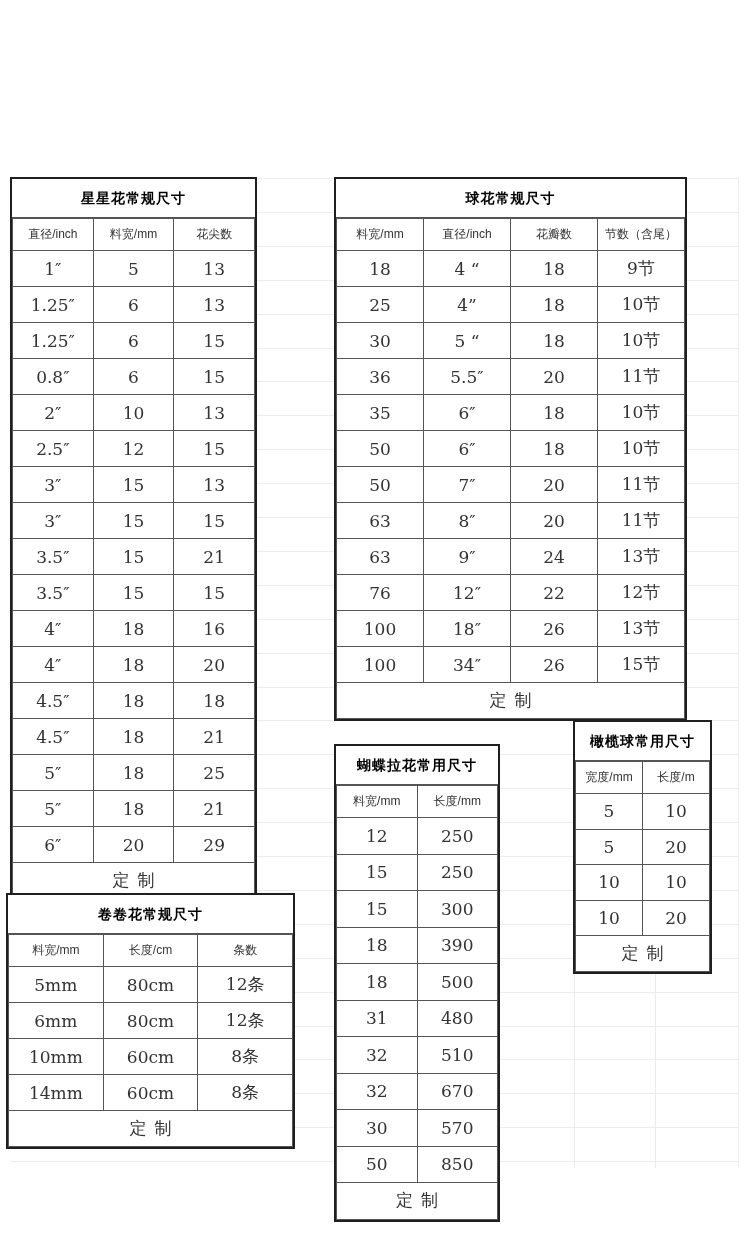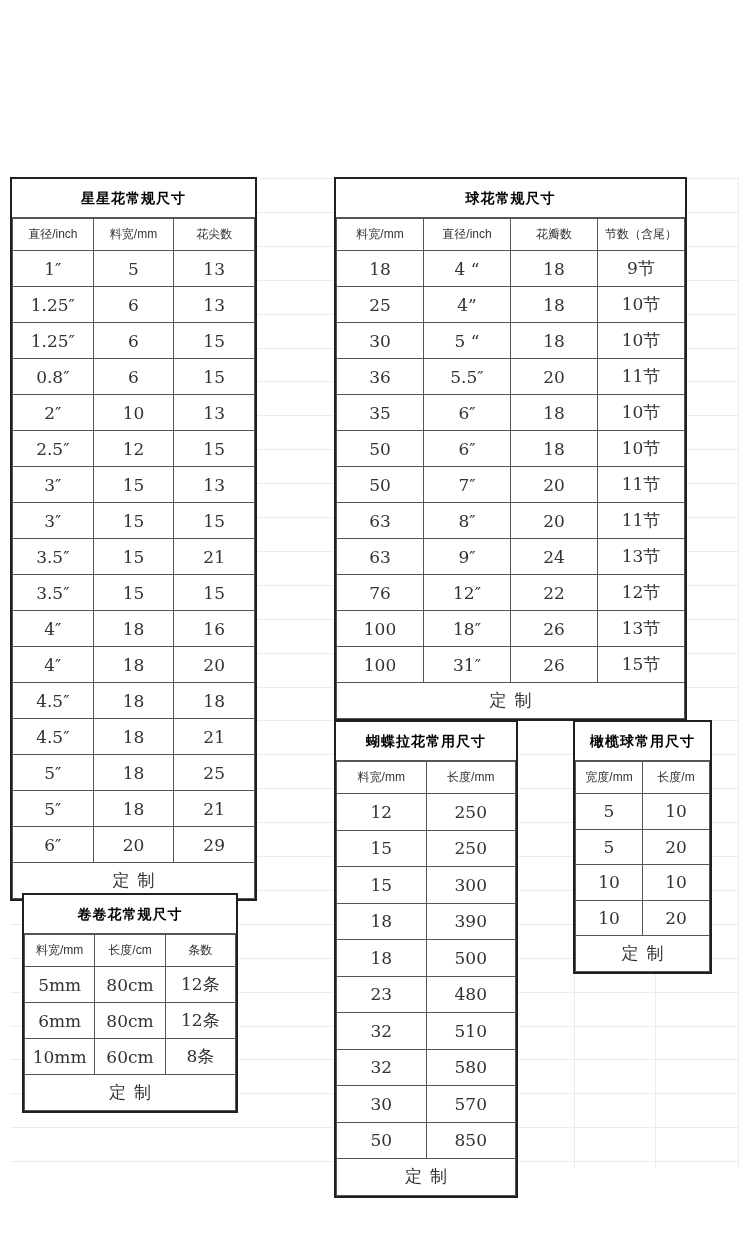--- a/index.html
+++ b/index.html
@@ -16,22 +16,22 @@
   .vl-right{left:738px;top:178px;height:990px;}
   .vl-5a{left:574px;top:958px;height:210px;}
   .vl-5b{left:655px;top:958px;height:210px;}
   .vl-1a{left:92px;top:861px;height:32px;}
   .vl-1b{left:172px;top:861px;height:32px;}
   .vl-1c{left:255px;top:861px;height:32px;}
 
   .tbl{position:absolute;background:#fff;border:2px solid #1f1f1f;box-sizing:border-box;}
   .t1{left:10px;top:177px;width:247px;}
   .t2{left:334px;top:177px;width:353px;}
-  .t3{left:22px;top:893px;width:216px;}
-  .t4{left:334px;top:720px;width:184px;}
+  .t3{left:6px;top:893px;width:289px;}
+  .t4{left:334px;top:744px;width:166px;}
   .t5{left:573px;top:720px;width:139px;}
 
   .tbl .title{
     height:38px;line-height:38px;text-align:center;
     font-weight:bold;font-size:14px;color:#000;letter-spacing:1px;
     border-bottom:1px solid #555;
     font-family:"Liberation Sans",sans-serif;
   }
   .tbl table{width:100%;border-collapse:collapse;table-layout:fixed;}
   .tbl th{
@@ -236,21 +236,21 @@
             <td>12节</td>
           </tr>
           <tr>
             <td>100</td>
             <td>18″</td>
             <td>26</td>
             <td>13节</td>
           </tr>
           <tr>
             <td>100</td>
-            <td>31″</td>
+            <td>34″</td>
             <td>26</td>
             <td>15节</td>
           </tr>
           <tr>
             <td class="footer" colspan="4">定制</td>
           </tr>
         </tbody>
       </table>
     </section>
   <section class="tbl t3">
@@ -273,20 +273,25 @@
             <td>6mm</td>
             <td>80cm</td>
             <td>12条</td>
           </tr>
           <tr>
             <td>10mm</td>
             <td>60cm</td>
             <td>8条</td>
           </tr>
           <tr>
+            <td>14mm</td>
+            <td>60cm</td>
+            <td>8条</td>
+          </tr>
+          <tr>
             <td class="footer" colspan="3">定制</td>
           </tr>
         </tbody>
       </table>
     </section>
   <section class="tbl t4">
       <div class="title">蝴蝶拉花常用尺寸</div>
       <table>
         <thead>
           <tr>
@@ -309,30 +314,30 @@
           </tr>
           <tr>
             <td>18</td>
             <td>390</td>
           </tr>
           <tr>
             <td>18</td>
             <td>500</td>
           </tr>
           <tr>
-            <td>23</td>
+            <td>31</td>
             <td>480</td>
           </tr>
           <tr>
             <td>32</td>
             <td>510</td>
           </tr>
           <tr>
             <td>32</td>
-            <td>580</td>
+            <td>670</td>
           </tr>
           <tr>
             <td>30</td>
             <td>570</td>
           </tr>
           <tr>
             <td>50</td>
             <td>850</td>
           </tr>
           <tr>

